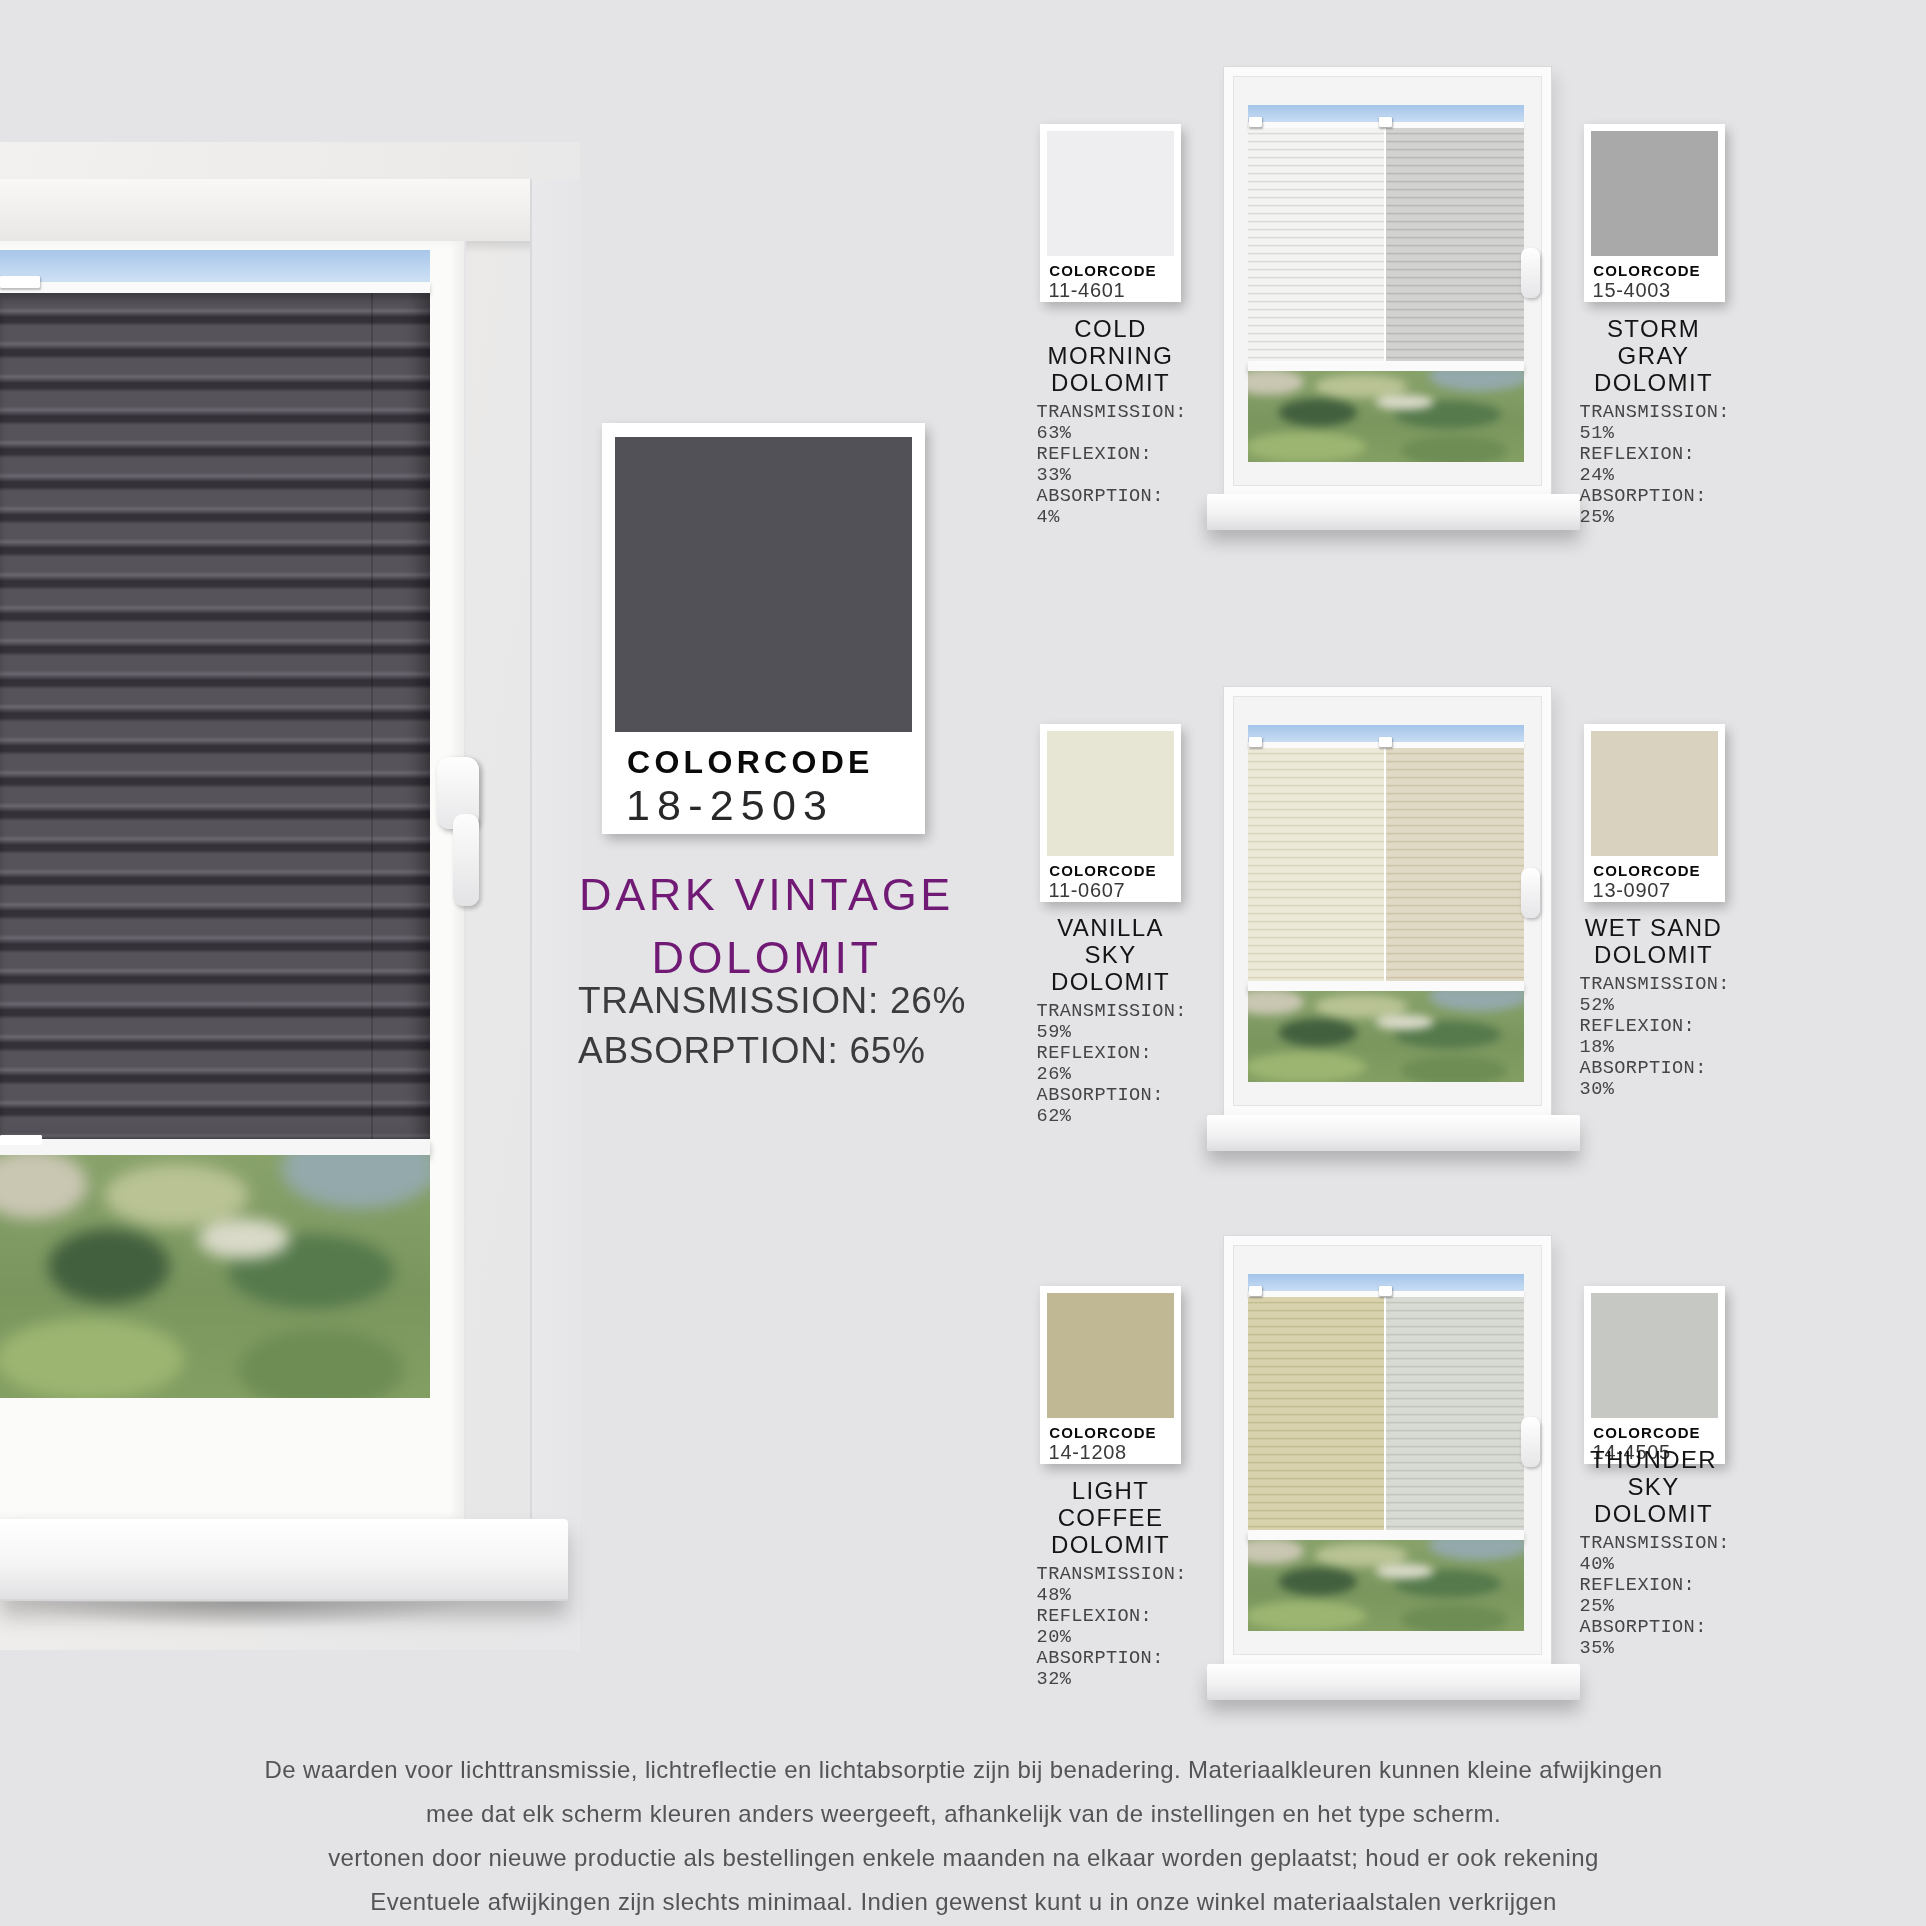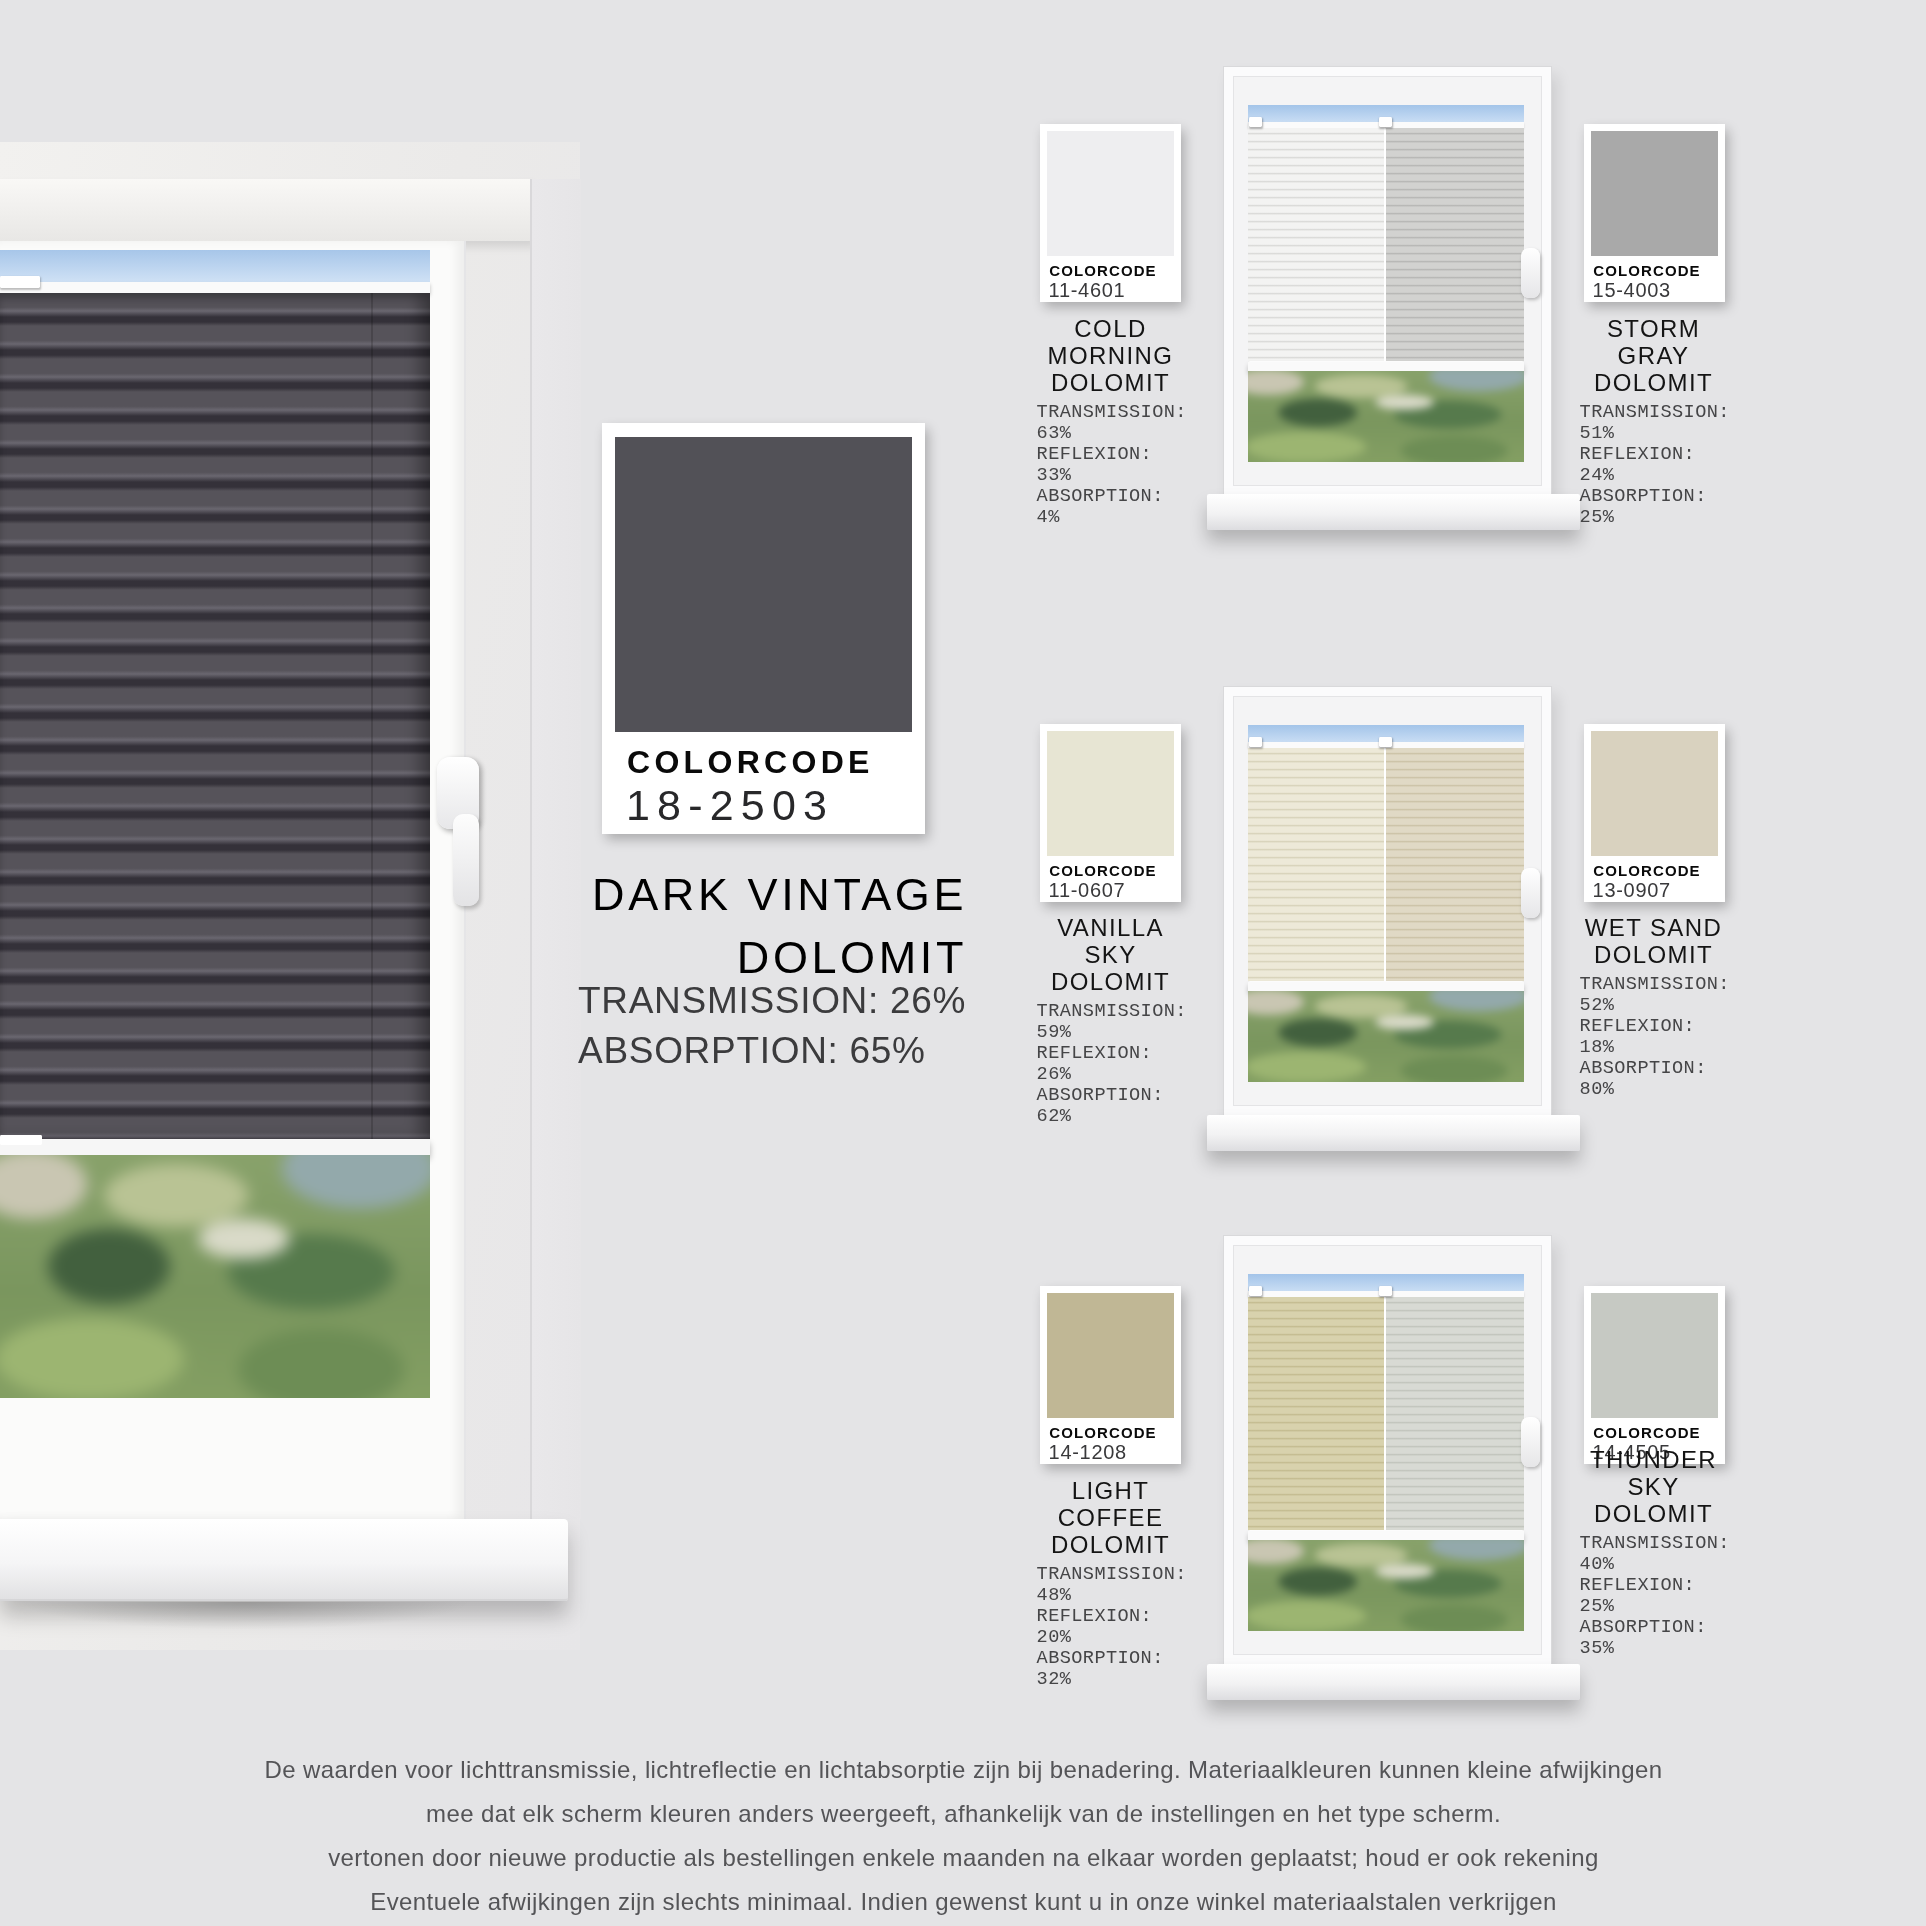--- a/index.html
+++ b/index.html
@@ -72,22 +72,22 @@
   .main-card .cc-code{position:absolute;left:24px;top:358px;font-size:43px;font-weight:300;
         letter-spacing:7.2px;color:#28282a;}
   .mini-card{width:141px;height:178px;}
   .mini-card .sq{left:7.2px;top:7.2px;width:127px;height:125px;}
   .mini-card .cc-label{position:absolute;left:9.3px;top:138px;font-size:15px;font-weight:bold;
         letter-spacing:1.1px;color:#0a0a0a;}
   .mini-card .cc-code{position:absolute;left:8.6px;top:155px;font-size:20px;font-weight:300;
         letter-spacing:0.7px;color:#39393b;}
 
   
-  #main-title{left:566px;top:863px;width:401px;text-align:right;font-size:45px;
-        letter-spacing:3.6px;color:#000000;line-height:63px;font-weight:400;}
+  #main-title{left:566px;top:863px;width:401px;text-align:center;font-size:45px;
+        letter-spacing:3.6px;color:#701a75;line-height:63px;font-weight:400;}
   #main-stats{left:578px;top:976px;font-size:37px;color:#3b3b3d;line-height:50px;
         letter-spacing:0.7px;font-weight:300;}
 
   
   .window{position:absolute;left:1223px;width:329px;height:430px;background:#fbfbfc;
         border:1.4px solid #d9d9db;box-sizing:border-box;
         box-shadow:5.7px 8.6px 14.3px rgba(0,0,0,.10);}
   .win-inner{position:absolute;inset:8.6px;background:#f4f4f5;border:1.4px solid #e4e4e6;}
   .opening{position:absolute;left:24px;top:38px;width:276px;height:357px;background:#fff;
         box-shadow:inset 0 1.4px 2.9px rgba(0,0,0,.15);}
@@ -268,21 +268,21 @@
     <div class="cc-code">13-0907</div>
   </div>
   <div class="vtext" style="left:1571px;top:914px">
     <div class="vtitle">
       <div>WET SAND</div>
       <div>DOLOMIT</div>
     </div>
     <div class="vstats">
       <div>TRANSMISSION: 52%</div>
       <div>REFLEXION: 18%</div>
-      <div>ABSORPTION: 80%</div>
+      <div>ABSORPTION: 30%</div>
     </div>
   </div>
 
   <div class="window" style="top:1235px">
     <div class="win-inner"></div>
     <div class="opening">
       <div class="sky"></div>
       <div class="blind blind-l" style="--b: #d8d2ad; --s: #c4bc91;">
         <div class="blind-rail-top"></div>
         <div class="pleats"></div>

